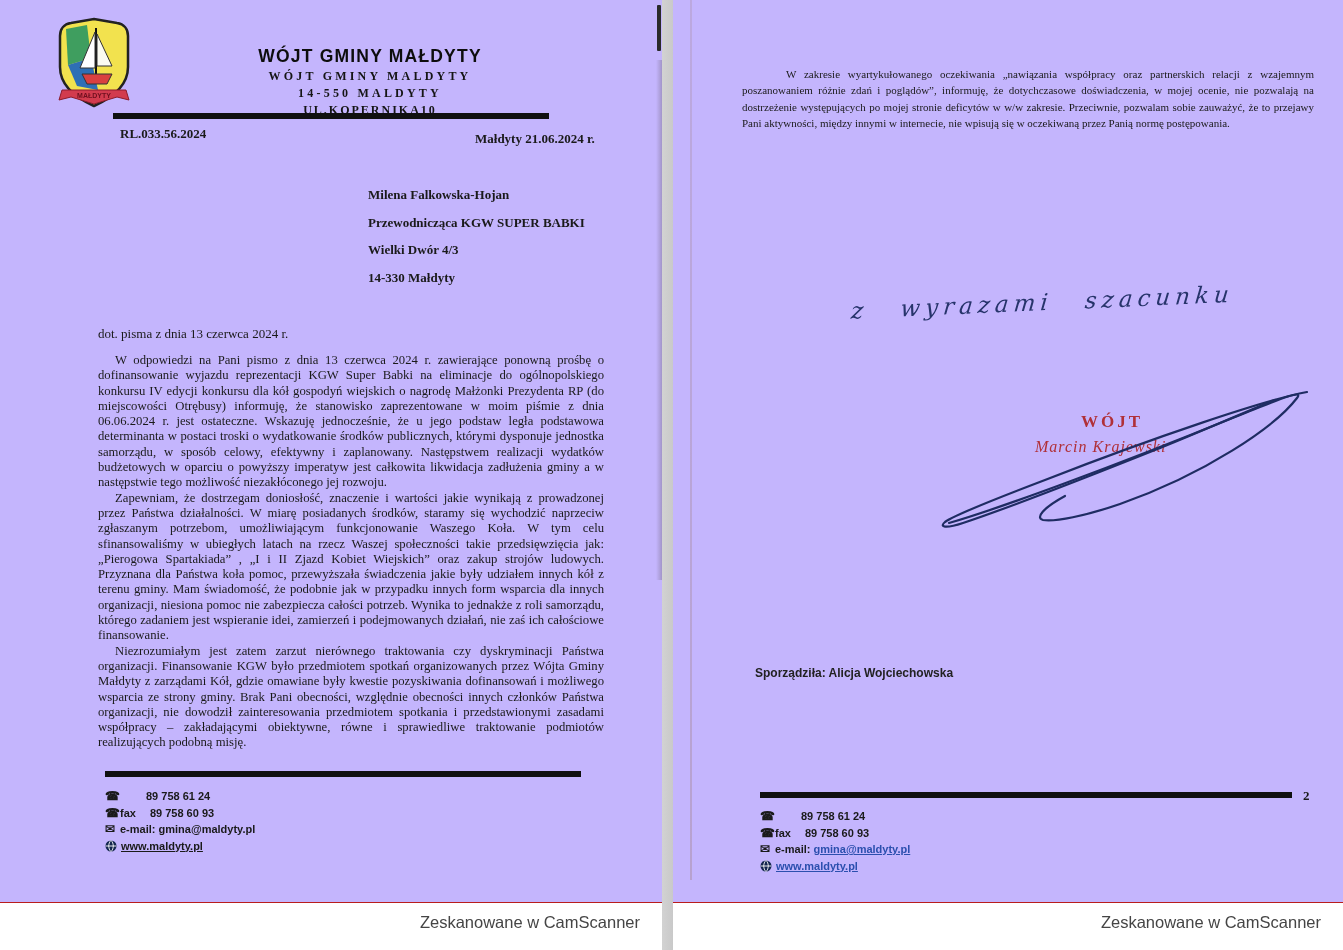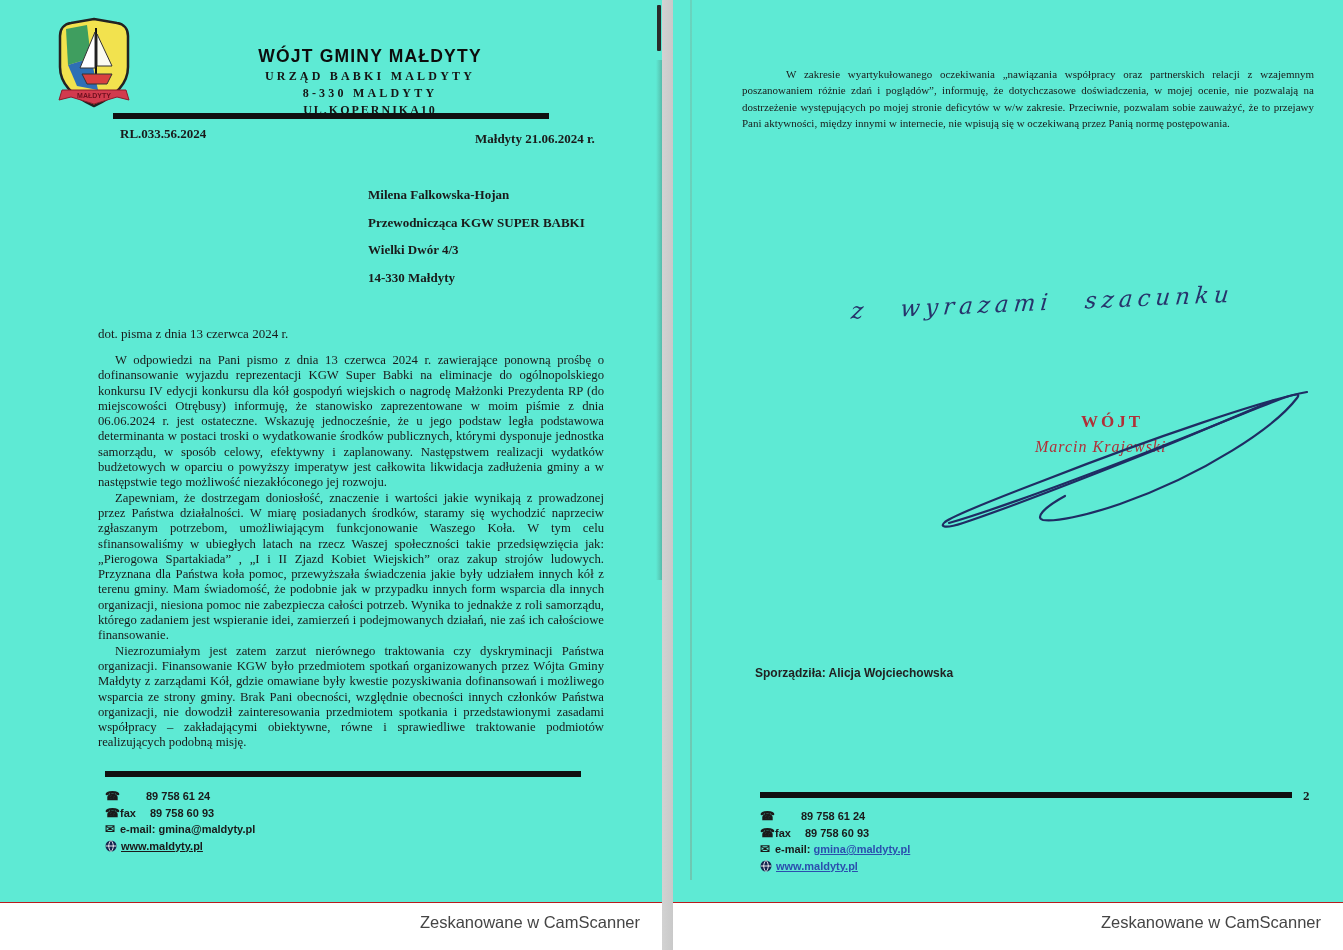--- a/index.html
+++ b/index.html
@@ -1,17 +1,17 @@
 <!DOCTYPE html>
 <html><head>
 <meta charset="utf-8">
 <style>
   html,body{margin:0;padding:0;background:#e9e9e9;}
   #canvas{position:relative;width:1343px;height:950px;background:#ffffff;outline:1px solid #c4c4c4;overflow:hidden;font-family:"Liberation Serif",serif;color:#1a1a1a;}
-  .page{position:absolute;top:0;height:950px;background:#5eead4;}
+  .page{position:absolute;top:0;height:950px;background:#c4b5fd;}
   #page1{left:0;width:662px;}
   #page2{left:673px;width:670px;}
   .page-gap{position:absolute;left:662px;top:0;width:11px;height:950px;background:linear-gradient(90deg,#d2d2d2,#c9c9c9);}
   .edge-artifact{position:absolute;right:1px;top:5px;width:4px;height:46px;background:#2a2a2a;border-radius:1px;}
   .edge-shadow{position:absolute;right:0;top:60px;width:6px;height:520px;background:linear-gradient(90deg,rgba(0,0,0,0),rgba(60,50,45,0.25));}
   .scanline{position:absolute;left:17px;top:0;width:2px;height:880px;background:linear-gradient(rgba(150,110,90,0.18),rgba(150,110,90,0.28));}
 
   
   .crest{position:absolute;left:54px;top:16px;}
   .lh{position:absolute;left:200px;top:46px;width:340px;text-align:center;}
@@ -70,22 +70,22 @@
         <polygon points="41,16 41,52 26,52" fill="#ffffff" stroke="#333" stroke-width="1"></polygon>
         <polygon points="43,18 58,50 43,50" fill="#fbfbf2" stroke="#333" stroke-width="1"></polygon>
         <path d="M28,58 L58,58 L53,68 L33,68 Z" fill="#d94040" stroke="#333" stroke-width="1"></path>
         <path d="M8,74 L72,74 L75,84 L63,81 L40,88 L17,81 L5,84 Z" fill="#d23b4e" stroke="#8c1b2c" stroke-width="1"></path>
         <text x="40" y="82" text-anchor="middle" font-size="7" font-family="Liberation Sans, sans-serif" font-weight="bold" fill="#6e0f1e">MAŁDYTY</text>
       </svg>
     </div>
 
     <div class="lh">
       <div class="lh-title">WÓJT GMINY MAŁDYTY</div>
-      <div class="lh-sub">URZĄD BABKI MALDYTY</div>
-      <div class="lh-sub">8-330 MALDYTY</div>
+      <div class="lh-sub">WÓJT GMINY MALDYTY</div>
+      <div class="lh-sub">14-550 MALDYTY</div>
       <div class="lh-sub" style="letter-spacing:2px">UL.KOPERNIKA10</div>
     </div>
 
     <div class="bar" id="bar1"></div>
 
     <div class="ref">RL.033.56.2024</div>
     <div class="date">Małdyty 21.06.2024 r.</div>
 
     <div class="recipient">
       <div>Milena Falkowska-Hojan</div>

